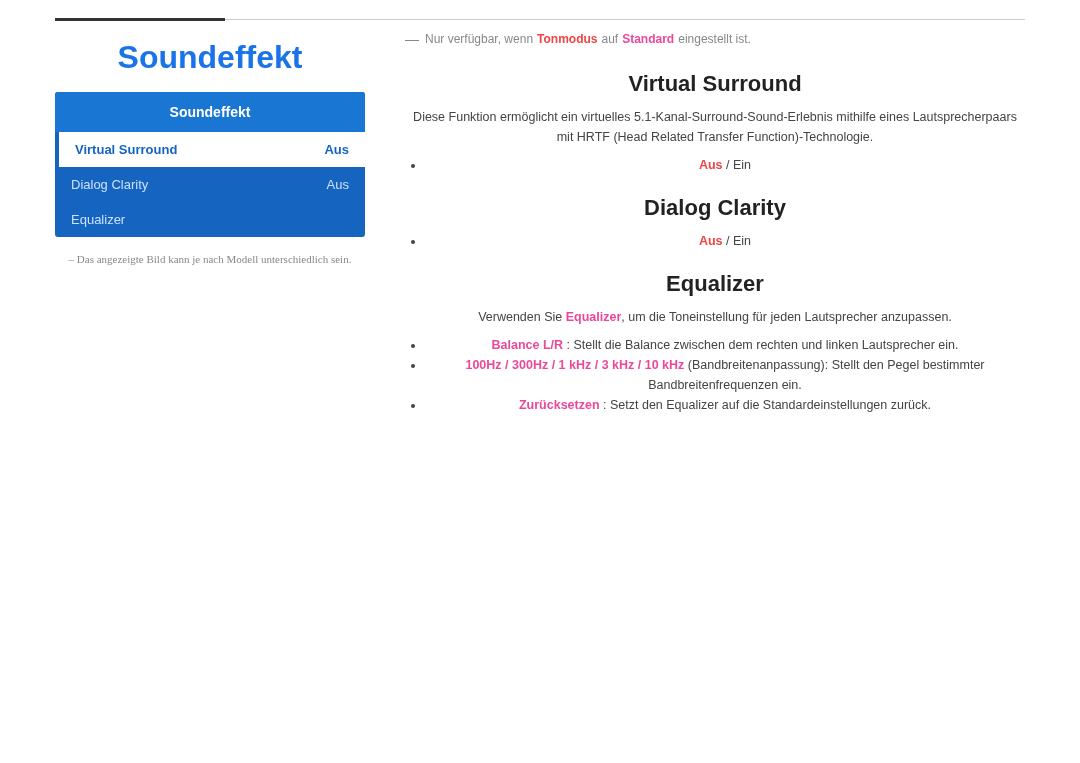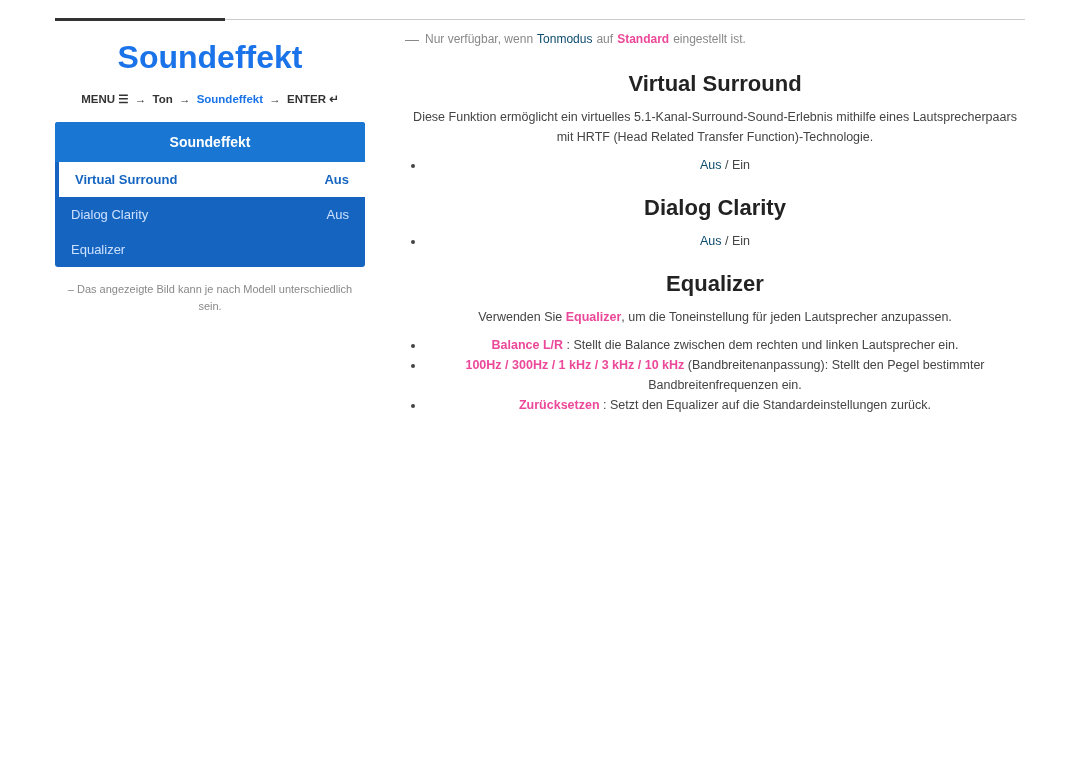--- a/index.html
+++ b/index.html
@@ -99,20 +99,21 @@
     .nav-item .nav-value {
       color: #cce0ff;
       font-size: 13px;
     }
 
     .note-text {
       font-size: 11px;
       color: #888;
       margin-top: 14px;
       line-height: 1.5;
+      font-family: Liberation Serif, serif;
     }
 
     
     .right-panel {
       flex: 1;
     }
 
     .intro-text {
       font-size: 12.5px;
       color: #555;
@@ -125,21 +126,21 @@
       margin-bottom: 24px;
       display: flex;
       align-items: center;
       gap: 4px;
     }
     .avail-note .dash {
       font-size: 14px;
       color: #888;
       margin-right: 2px;
     }
-    .highlight-orange { color: #0c4a6e; font-weight: normal; }
+    .highlight-orange { color: #ef4444; font-weight: bold; }
     .highlight-blue { color: #ec4899; font-weight: bold; }
 
     .section-title {
       font-size: 22px;
       font-weight: bold;
       color: #222;
       margin-bottom: 10px;
     }
 
     .section-desc {
@@ -171,31 +172,20 @@
   <div class="top-bar-left-line"></div>
   <div class="top-bar-right-line"></div>
 </div>
 
 <div class="content">
 
   <div class="left-panel">
 
     <h1 class="page-title">Soundeffekt</h1>
 
-    <div class="breadcrumb">
-      <span>MENU</span>
-      <span> ☰</span>
-      <span class="bc-arrow"> →</span>
-      <span> Ton</span>
-      <span class="bc-arrow"> →</span>
-      <span class="bc-link"> Soundeffekt</span>
-      <span class="bc-arrow"> →</span>
-      <span> ENTER </span>
-      <span>↵</span>
-    </div>
 
     <div class="nav-menu">
       <div class="nav-menu-title">Soundeffekt</div>
       <div class="nav-item active">
         <span>Virtual Surround</span>
         <span class="nav-value">Aus</span>
       </div>
       <div class="nav-item">
         <span>Dialog Clarity</span>
         <span class="nav-value">Aus</span>

